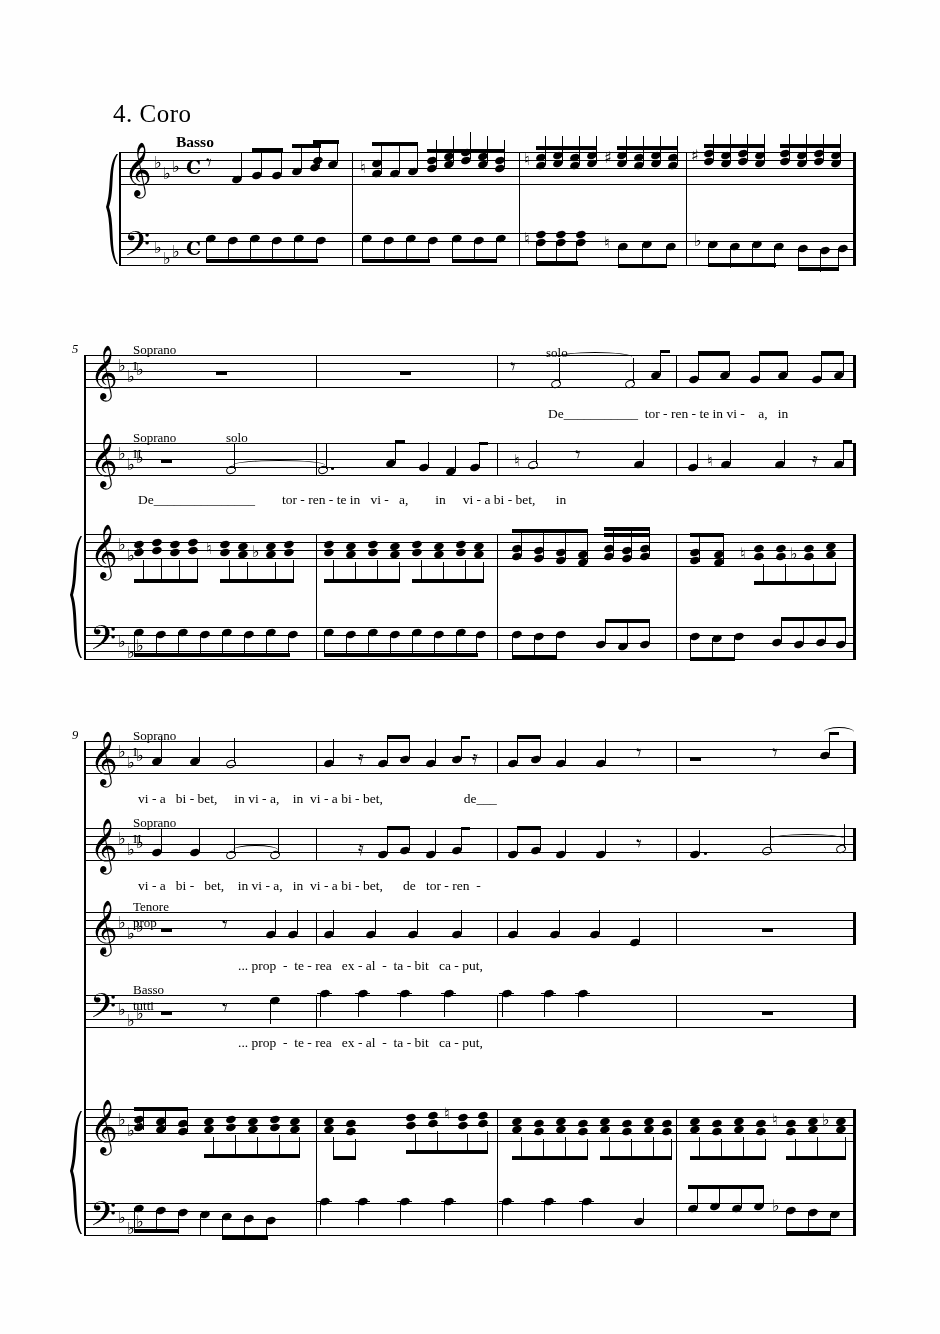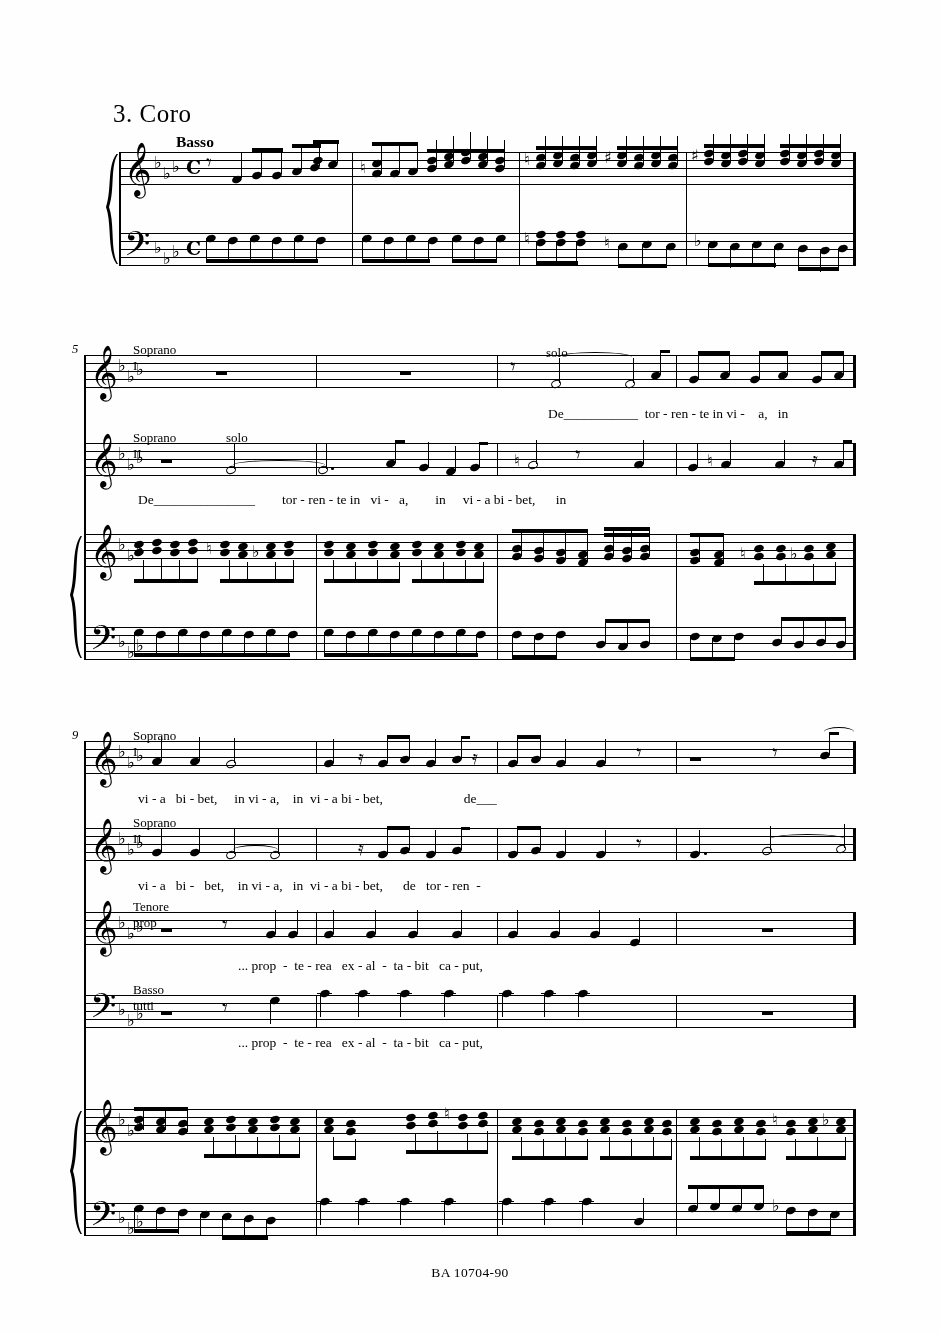--- a/index.html
+++ b/index.html
@@ -174,21 +174,21 @@
     height: 2.6px;
     border-radius: 50%;
     background: #000;
   }
 </style>
 </head>
 <body>
 
 <div class="page">
 
-  <div class="movement-title">3. Coro</div>
+  <div class="movement-title">4. Coro</div>
   <div class="tempo">Basso</div>
 
   <div class="system" style="left:0; top:0;">
 
     <div class="brace" style="left:104px; top:152px;">
       <svg width="16" height="114" viewBox="0 0 16 114">
         <path d="M14 2 C6 14 11 38 5 55 C11 72 6 100 14 112 L12.5 112 C3 99 8 72 2 55 C8 38 3 14 12.5 2 Z" fill="#000"></path>
       </svg>
     </div>
     <div class="bracket-line" style="left:119px; top:152px; height:114px;"></div>
@@ -1127,15 +1127,14 @@
     <div class="accidental" style="left:772px; top:1198px;">♭</div>
     <div class="notehead" style="left:786px; top:1207px;"></div>
     <div class="notehead" style="left:808px; top:1209px;"></div>
     <div class="notehead" style="left:830px; top:1211px;"></div>
     <div class="stem" style="left:786px; top:1210px; height:22px;"></div>
     <div class="stem" style="left:808px; top:1212px; height:22px;"></div>
     <div class="stem" style="left:830px; top:1214px; height:22px;"></div>
     <div class="beam" style="left:786px; top:1231px; width:45px;"></div>
   </div>
 
-  <div class="footer">BA 10704-90</div>
 
 </div>
 
 </body></html>

